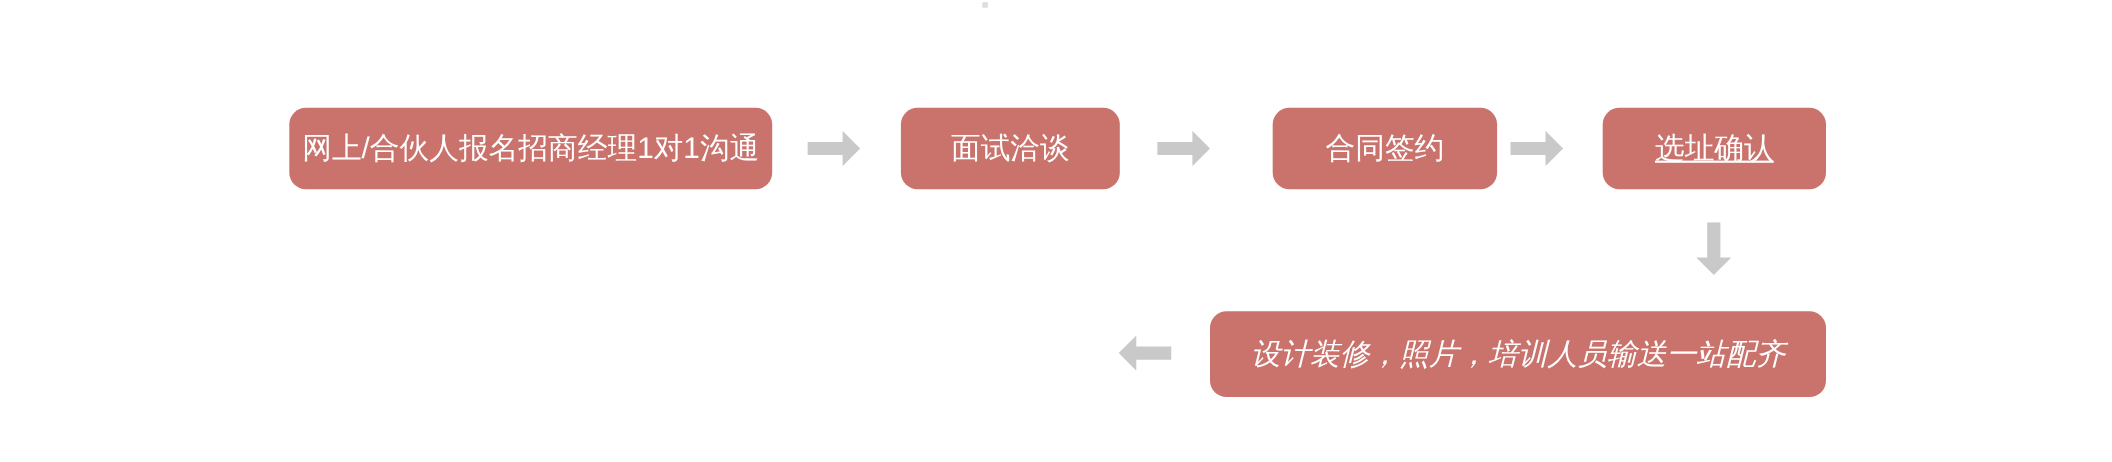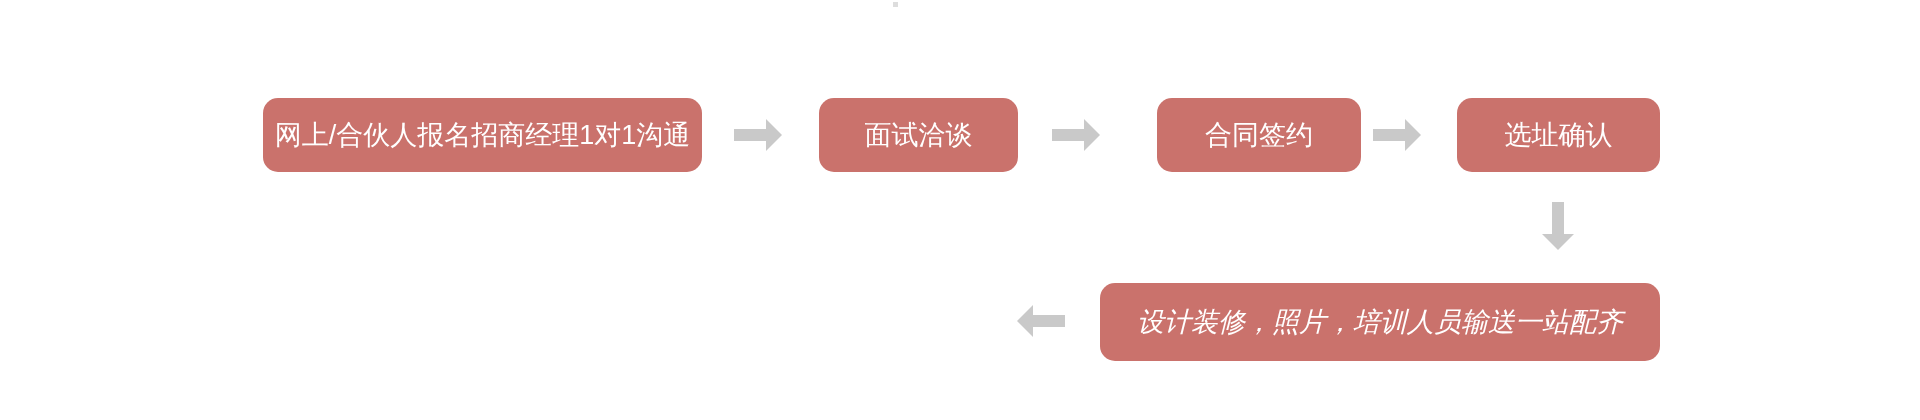--- a/index.html
+++ b/index.html
@@ -38,21 +38,21 @@
 
   .arrow { position: absolute; color: var(--arrow); display: block; }
 
   
   .box-signup   { left: 263px;  top: 98px;  width: 439px; height: 74px; }
   .arrow-1      { left: 734px;  top: 119px; }
   .box-interview{ left: 819px;  top: 98px;  width: 199px; height: 74px; }
   .arrow-2      { left: 1052px; top: 119px; }
   .box-contract { left: 1136px; top: 98px;  width: 204px; height: 74px; margin-left: 21px; }
   .arrow-3      { left: 1373px; top: 119px; }
-  .box-site     { left: 1457px; top: 98px;  width: 203px; height: 74px; }
+  .box-site     { left: 1457px; top: 98px;  width: 203px; height: 74px; text-decoration: underline; }
 
   
   .arrow-down   { left: 1542px; top: 202px; }
 
   
   .box-opening  { left: 788px;  top: 283px; width: 202px; height: 77px; }
   .arrow-left   { left: 1017px; top: 305px; }
   .box-setup    { left: 1100px; top: 283px; width: 560px; height: 78px; font-style: italic; }
 
   .artifact-dot {

